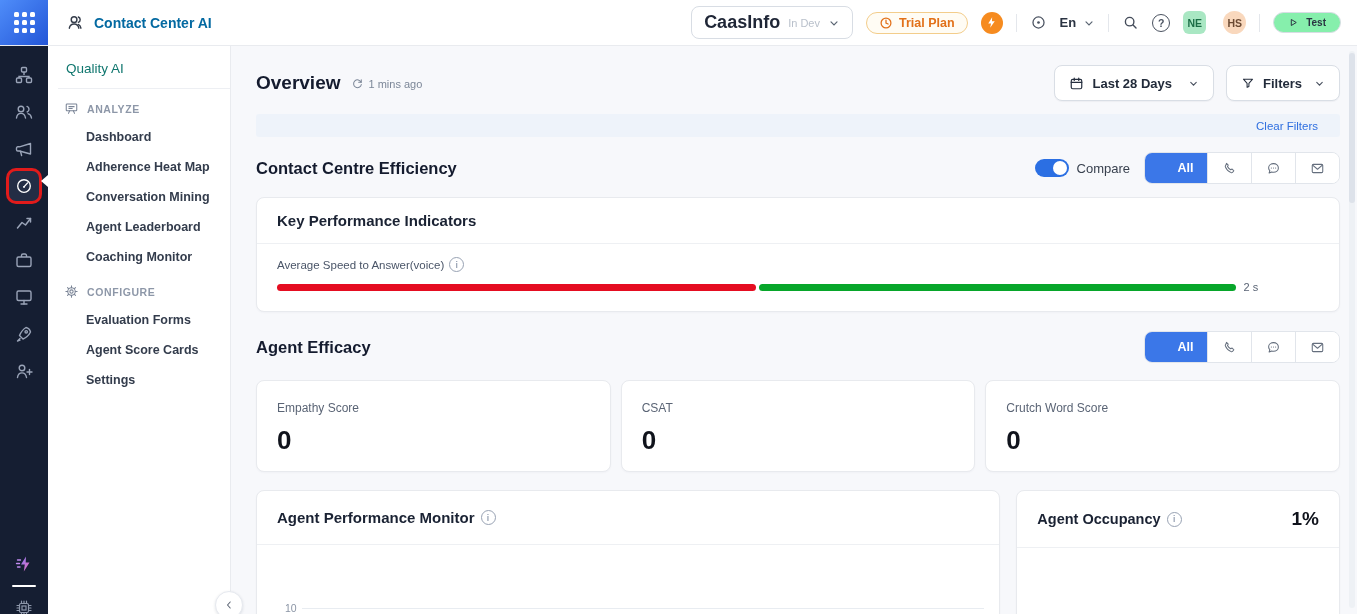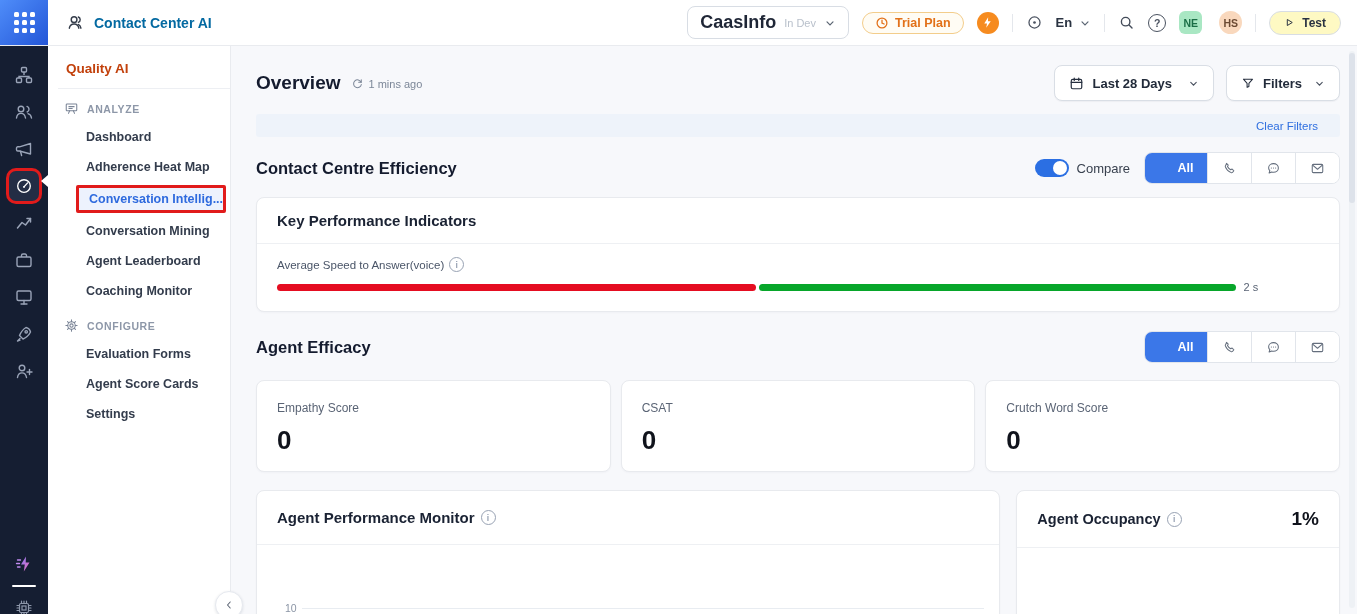--- a/index.html
+++ b/index.html
@@ -25,40 +25,40 @@
     border-radius:13px;padding:3px 12px;color:#e2711a;font-size:12.5px;font-weight:600;}
   .bolt-badge{width:22px;height:22px;border-radius:50%;background:#f68b1f;
     display:flex;align-items:center;justify-content:center;}
   .vdiv{width:1px;height:18px;background:#e4e7ec;}
   .lang{font-size:13px;color:#2a3342;font-weight:600;}
   .avatar{width:23px;height:23px;display:flex;align-items:center;justify-content:center;
     font-size:10.5px;font-weight:700;}
   .av-ne{background:#a9e7c3;color:#1b6e46;border-radius:6px;}
   .av-hs{background:#f9d8bd;color:#6b4a33;border-radius:50%;margin-left:4px;}
   .test-btn{display:flex;align-items:center;gap:7px;border:1px solid #d8dde4;border-radius:15px;
-    background:#fef9c3;padding:4px 14px;font-size:12px;font-weight:600;color:#2a3342;cursor:pointer;}
+    background:#86efac;padding:4px 14px;font-size:10px;font-weight:600;color:#2a3342;cursor:pointer;}
   .help-circ{width:16px;height:16px;border-radius:50%;border:1.4px solid #4a5260;color:#4a5260;
     font-size:10.5px;font-weight:700;display:flex;align-items:center;justify-content:center;}
 
   
   .rail{position:absolute;left:0;top:45px;bottom:0;width:48px;background:#151e32;z-index:3;}
   .rail-stack{display:flex;flex-direction:column;align-items:center;gap:13px;padding-top:18px;}
   .rail-btn{width:48px;height:24px;display:flex;align-items:center;justify-content:center;cursor:pointer;}
   .rail-sel-tile{width:30px;height:30px;background:#232d45;border-radius:7px;
     display:flex;align-items:center;justify-content:center;box-shadow:0 0 0 3px #e11b1b;}
   .rail-arrow{position:absolute;left:41px;top:130px;width:0;height:0;
     border-top:6px solid transparent;border-bottom:6px solid transparent;border-right:7px solid #fff;}
   .rail-bottom{position:absolute;bottom:-6px;left:0;width:48px;display:flex;
     flex-direction:column;align-items:center;gap:9px;}
   .rail-divider{width:24px;height:2px;background:#fff;border-radius:1px;}
 
   
   .sidebar{position:absolute;left:48px;top:45px;bottom:0;width:182px;background:#fff;
     border-right:1px solid #e9ebef;z-index:2;}
-  .sb-product{font-size:13.5px;font-weight:700;color:#c2410c;padding:16px 0 0 18px;}
+  .sb-product{font-size:13.5px;font-weight:400;color:#0f766e;padding:16px 0 0 18px;}
   .sb-divider{border-top:1px solid #edeff3;margin:12px 0 0 10px;}
   .sb-section{display:flex;align-items:center;gap:8px;padding:12px 0 6px 16px;}
   .sb-section span{font-size:10.5px;letter-spacing:.6px;font-weight:600;color:#8d97a8;}
   .sb-item{height:30px;display:flex;align-items:center;padding-left:38px;font-size:12.5px;
     font-weight:600;color:#333c4c;cursor:pointer;}
   .sb-item-sel-wrap{height:34px;display:flex;align-items:center;}
   .sb-item-sel{margin-left:28px;margin-right:9px;flex:1;height:22px;display:flex;align-items:center;
     padding-left:10px;background:#edf2fd;border:3px solid #e11b1b;border-radius:2px;
     font-size:12.5px;font-weight:600;color:#2e6ade;cursor:pointer;white-space:nowrap;}
 
@@ -370,23 +370,20 @@
           <line x1="6.5" y1="7.5" x2="13.5" y2="7.5"></line>
         <line x1="6.5" y1="10" x2="11" y2="10"></line>
           <line x1="7.5" y1="13" x2="6" y2="16.5"></line>
           <line x1="12.5" y1="13" x2="14" y2="16.5"></line>
       </svg>
     </span>
     <span>ANALYZE</span>
   </div>
   <div class="sb-item">Dashboard</div>
   <div class="sb-item">Adherence Heat Map</div>
-  <div class="sb-item-sel-wrap">
-    <div class="sb-item-sel">Conversation Intellig...</div>
-  </div>
   <div class="sb-item">Conversation Mining</div>
   <div class="sb-item">Agent Leaderboard</div>
 
   <div class="sb-item">Coaching Monitor</div>
 
   <div class="sb-section">
     <span>
       <svg width="15" height="15" viewBox="0 0 20 20" fill="none" stroke="#7a8496" stroke-width="1.4" stroke-linecap="round">
         <circle cx="10" cy="10" r="2.2"></circle>
           <circle cx="10" cy="10" r="5"></circle>

